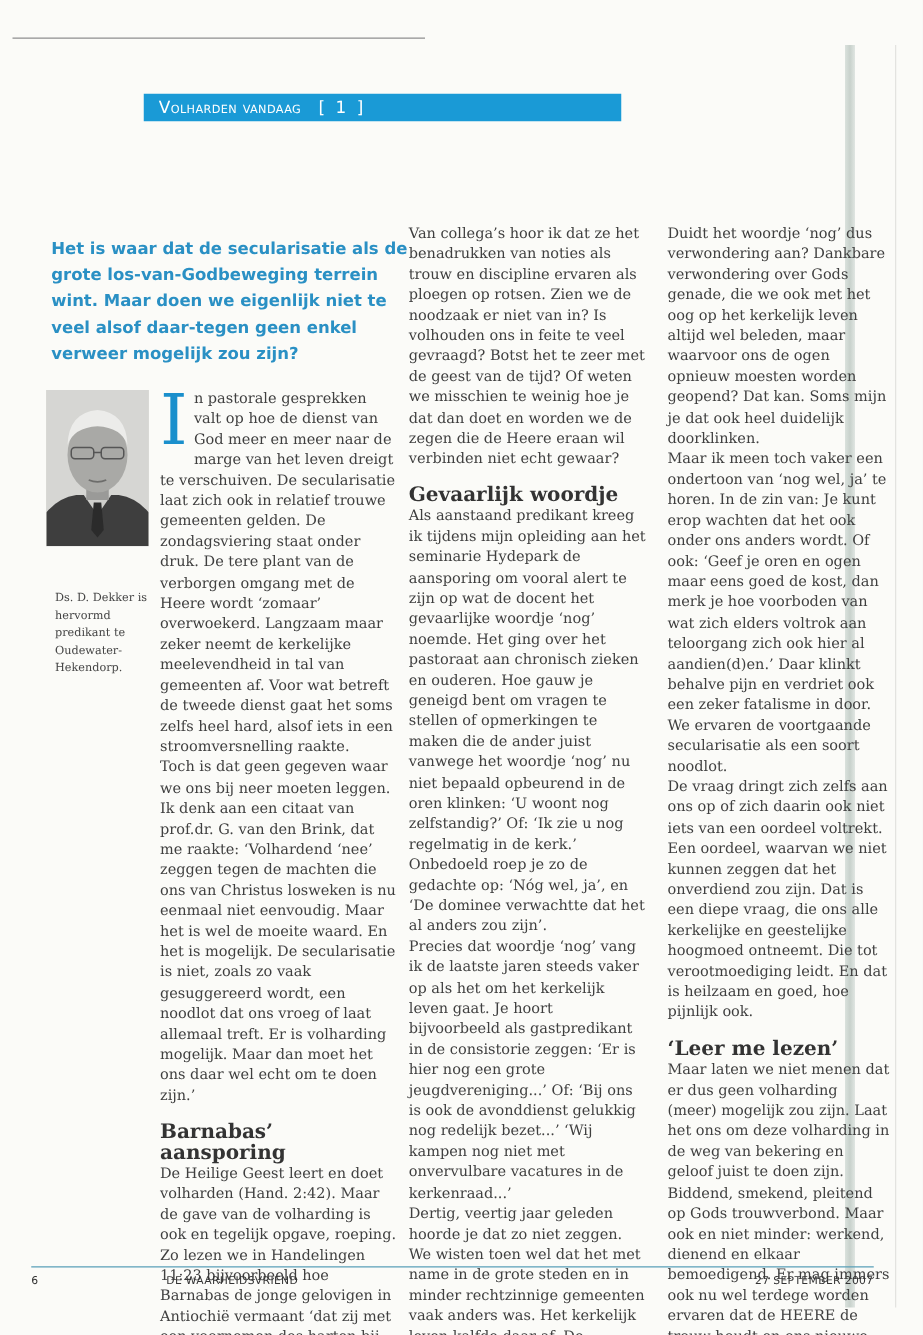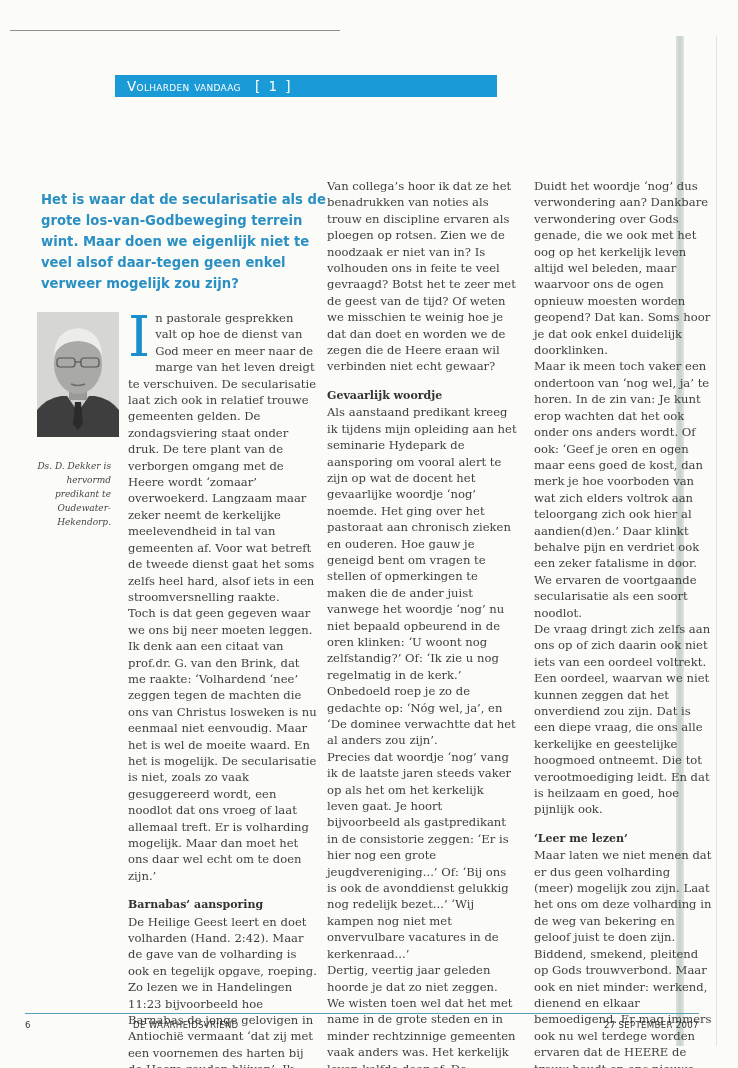--- a/index.html
+++ b/index.html
@@ -25,27 +25,27 @@
     color: #4a4a4a; letter-spacing: -0.8px; white-space: nowrap; }
 
   .lead { position: absolute; left: 37px; top: 185px; width: 290px; margin: 4px;
     font-family: "DejaVu Sans", sans-serif; font-weight: bold; font-size: 13.2px; line-height: 21px;
     color: #2a90c4; }
 
   .photo { position: absolute; left: 37px; top: 312px; width: 82px; height: 125px; overflow: hidden;
     background: #cfcfcd; }
   .photo svg { display: block; }
 
-  .caption { position: absolute; left: 27px; top: 455px; width: 80px; margin: 4px;
-    font-family: "DejaVu Serif", serif; font-style: italic; font-size: 9px; line-height: 14px;
-    color: #444; text-align: right; }
+  .caption { position: absolute; left: 27px; top: 455px; width: 80px; margin: 17px;
+    font-family: "DejaVu Serif", serif; font-size: 9px; line-height: 14px;
+    color: #444; }
 
   .col { position: absolute; font-size: 11.6px; line-height: 16.4px; color: #3f3f3f; }
   .col p { margin: 0; }
-  .col h3 { margin: 13px 0 0 0; font-size: 11px; line-height: 16.4px; font-weight: bold; color: #333; }
+  .col h3 { margin: 13px 0 0 0; font-size: 16px; line-height: 16.4px; font-weight: bold; color: #333; }
   .col1 { left: 128px; top: 310px; width: 190px; }
   .col2 { left: 327px; top: 178px; width: 190px; }
   .col3 { left: 534px; top: 178px; width: 178px; }
 
   .dropcap { float: left; font-family: "DejaVu Serif", serif; font-size: 56px; line-height: 46px;
     color: #1a8fcc; margin: 4px 5px 0 0; font-weight: normal; }
 
   .bottom-rule { position: absolute; left: 25px; top: 1013px; width: 674px; height: 1px; background: #5aa0b8; }
   .footer { position: absolute; top: 1020px; font-family: "DejaVu Sans", sans-serif; font-size: 8.6px;
     color: #333; letter-spacing: 0.3px; white-space: nowrap; }
@@ -95,21 +95,21 @@
 
   <div class="col col2">
     <p>Van collega’s hoor ik dat ze het benadrukken van noties als trouw en discipline ervaren als ploegen op rotsen. Zien we de noodzaak er niet van in? Is volhouden ons in feite te veel gevraagd? Botst het te zeer met de geest van de tijd? Of weten we misschien te weinig hoe je dat dan doet en worden we de zegen die de Heere eraan wil verbinden niet echt gewaar?</p>
     <h3>Gevaarlijk woordje</h3>
     <p>Als aanstaand predikant kreeg ik tijdens mijn opleiding aan het seminarie Hydepark de aansporing om vooral alert te zijn op wat de docent het gevaarlijke woordje ‘nog’ noemde. Het ging over het pastoraat aan chronisch zieken en ouderen. Hoe gauw je geneigd bent om vragen te stellen of opmerkingen te maken die de ander juist vanwege het woordje ‘nog’ nu niet bepaald opbeurend in de oren klinken: ‘U woont nog zelfstandig?’ Of: ‘Ik zie u nog regelmatig in de kerk.’ Onbedoeld roep je zo de gedachte op: ‘Nóg wel, ja’, en ‘De dominee verwachtte dat het al anders zou zijn’.</p>
     <p>Precies dat woordje ‘nog’ vang ik de laatste jaren steeds vaker op als het om het kerkelijk leven gaat. Je hoort bijvoorbeeld als gastpredikant in de consistorie zeggen: ‘Er is hier nog een grote jeugdvereniging...’ Of: ‘Bij ons is ook de avonddienst gelukkig nog redelijk bezet...’ ‘Wij kampen nog niet met onvervulbare vacatures in de kerkenraad...’</p>
     <p>Dertig, veertig jaar geleden hoorde je dat zo niet zeggen. We wisten toen wel dat het met name in de grote steden en in minder rechtzinnige gemeenten vaak anders was. Het kerkelijk leven kalfde daar af. De symptomen ervan logen er niet om. Maar doorgaans gingen we er stilzwijgend van uit dat daarvan onder ons geen sprake was. Nú zeggen we: ‘Nog niet.’ We zijn – enkele uitzonderingen daar-</p>
   </div>
 
   <div class="col col3">
-    <p>Duidt het woordje ‘nog’ dus verwondering aan? Dankbare verwondering over Gods genade, die we ook met het oog op het kerkelijk leven altijd wel beleden, maar waarvoor ons de ogen opnieuw moesten worden geopend? Dat kan. Soms hoor je dat ook enkel duidelijk doorklinken.</p>
+    <p>Duidt het woordje ‘nog’ dus verwondering aan? Dankbare verwondering over Gods genade, die we ook met het oog op het kerkelijk leven altijd wel beleden, maar waarvoor ons de ogen opnieuw moesten worden geopend? Dat kan. Soms mijn je dat ook heel duidelijk doorklinken.</p>
     <p>Maar ik meen toch vaker een ondertoon van ‘nog wel, ja’ te horen. In de zin van: Je kunt erop wachten dat het ook onder ons anders wordt. Of ook: ‘Geef je oren en ogen maar eens goed de kost, dan merk je hoe voorboden van wat zich elders voltrok aan teloorgang zich ook hier al aandien(d)en.’ Daar klinkt behalve pijn en verdriet ook een zeker fatalisme in door. We ervaren de voortgaande secularisatie als een soort noodlot.</p>
     <p>De vraag dringt zich zelfs aan ons op of zich daarin ook niet iets van een oordeel voltrekt. Een oordeel, waarvan we niet kunnen zeggen dat het onverdiend zou zijn. Dat is een diepe vraag, die ons alle kerkelijke en geestelijke hoogmoed ontneemt. Die tot verootmoediging leidt. En dat is heilzaam en goed, hoe pijnlijk ook.</p>
     <h3>‘Leer me lezen’</h3>
     <p>Maar laten we niet menen dat er dus geen volharding (meer) mogelijk zou zijn. Laat het ons om deze volharding in de weg van bekering en geloof juist te doen zijn. Biddend, smekend, pleitend op Gods trouwverbond. Maar ook en niet minder: werkend, dienend en elkaar bemoedigend. Er mag immers ook nu wel terdege worden ervaren dat de HEERE de trouw houdt en ons nieuwe blijken van Zijn gunst geeft.</p>
 
   </div>
 
   <div class="bottom-rule"></div>
   <div class="footer f-page">6</div>
   <div class="footer f-mag">DE WAARHEIDSVRIEND</div>

